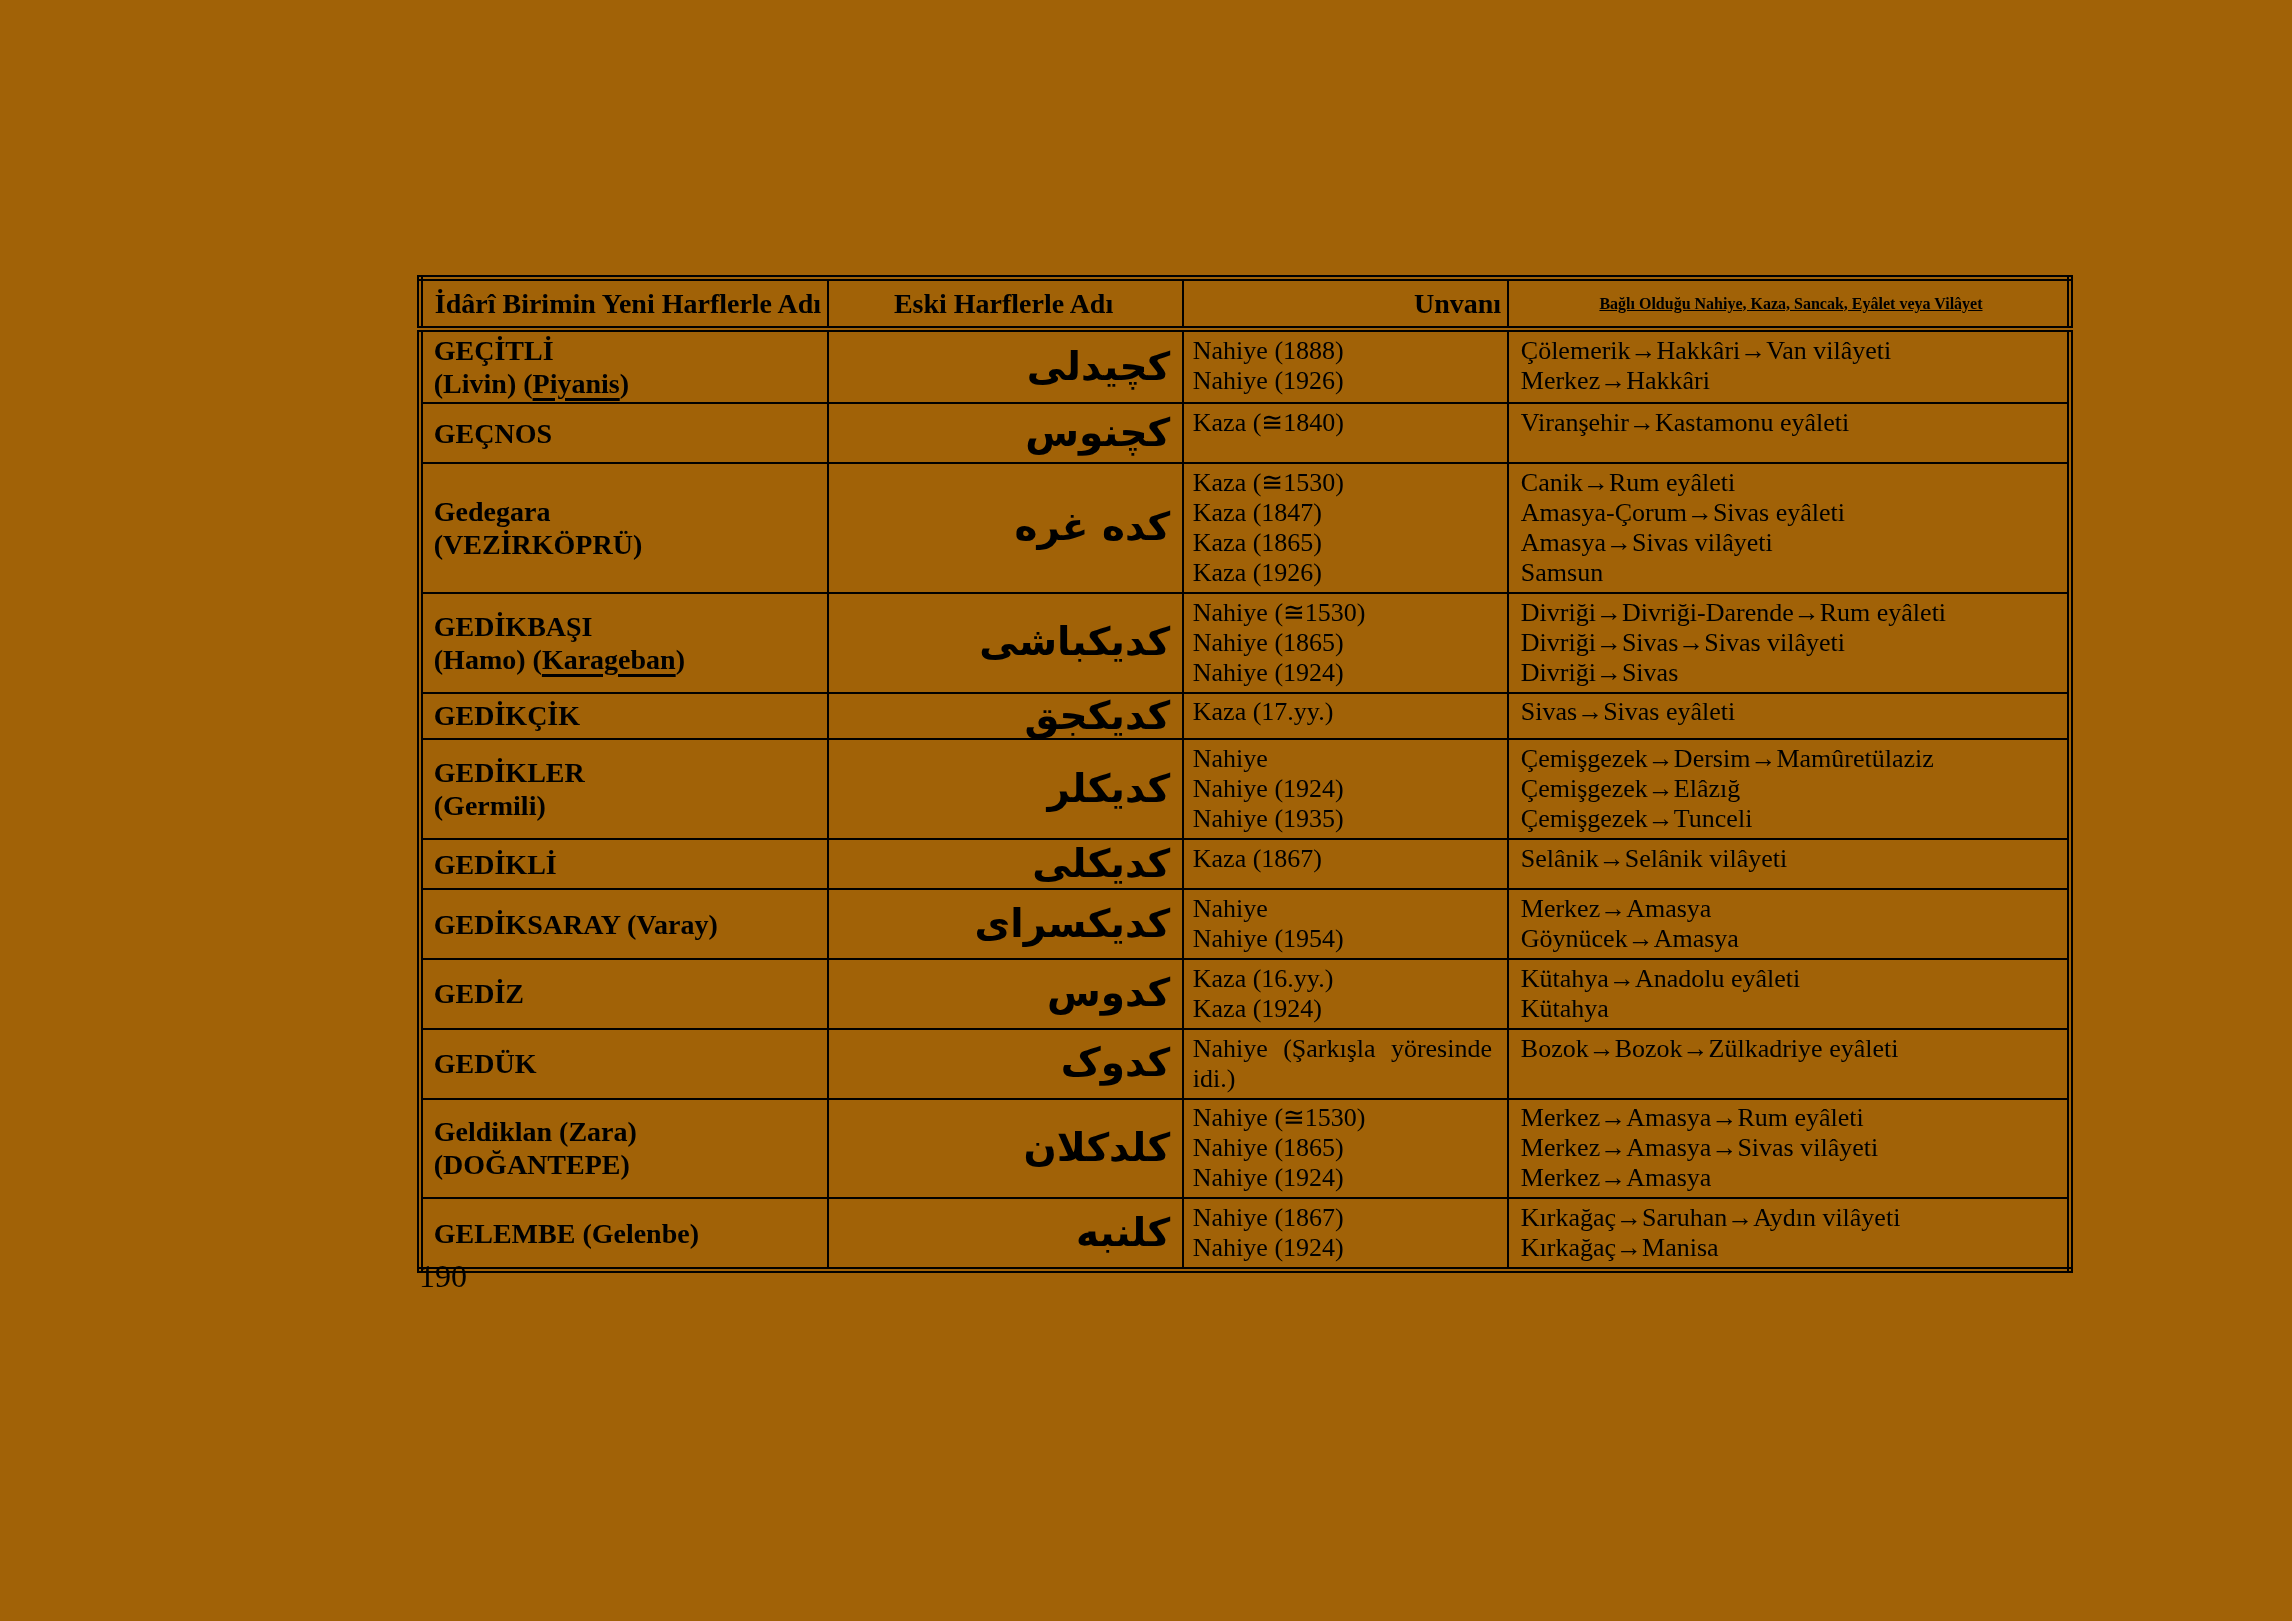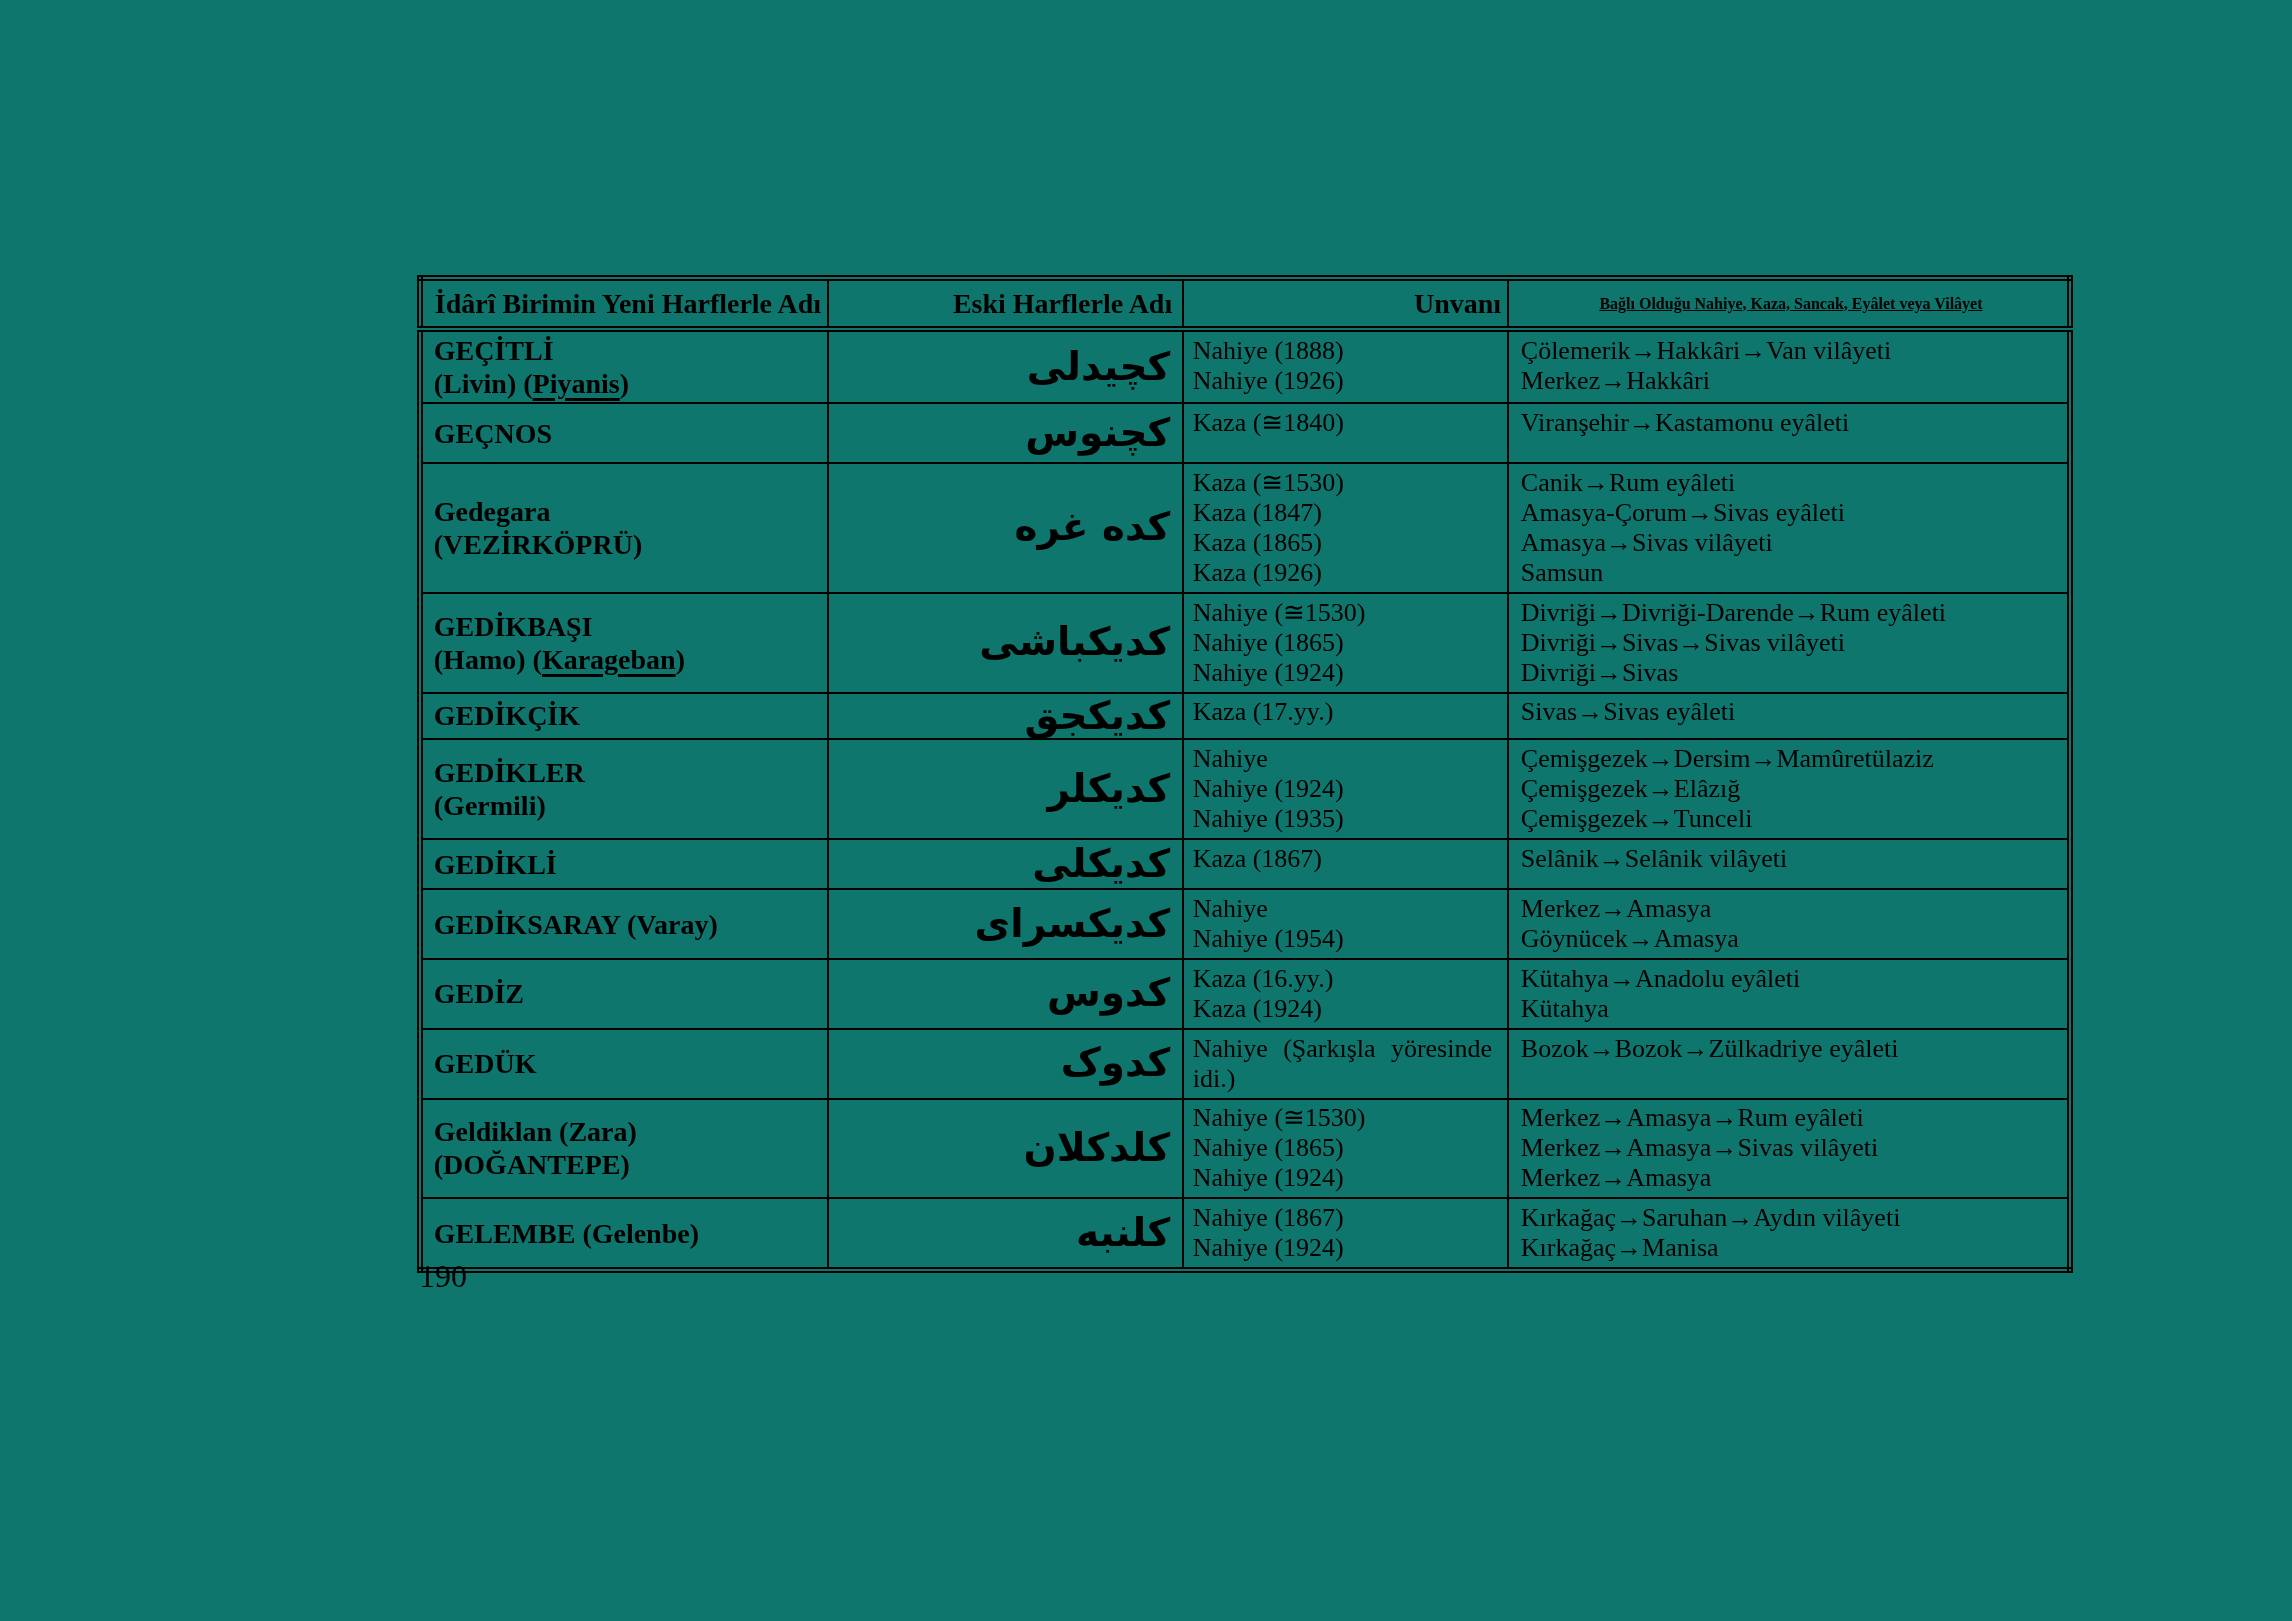--- a/index.html
+++ b/index.html
@@ -3,41 +3,41 @@
 <meta charset="utf-8">
 <style>
   html, body { margin: 0; padding: 0; }
   body {
     width: 2293px; height: 1621px;
     background: #ffffff;
     position: relative;
     font-family: "Liberation Serif", "DejaVu Serif", serif;
     color: #000;
   }
-  .page { position: absolute; left: 0; top: 0; width: 2293px; height: 1621px; background: #0f766e; }
+  .page { position: absolute; left: 0; top: 0; width: 2293px; height: 1621px; background: #a16207; }
 
   .tbl-wrap { position: absolute; left: 417px; top: 275px; }
 
   table.tbl {
     border-collapse: collapse;
     table-layout: fixed;
     width: 1650px;
     border: 6.9px double #000;
   }
   .tbl th, .tbl td { border: 2px solid #000; overflow: hidden; }
 
   .tbl thead th {
     border-bottom: 6.9px double #000;
     height: 45px;
     vertical-align: middle;
     font-weight: bold;
     white-space: nowrap;
   }
   th.h1 { font-size: 28px; text-align: left;  padding: 0 5.9px 0 11.8px; }
-  th.h2 { font-size: 28px; text-align: right; padding: 0 9.8px 0 5.9px; }
+  th.h2 { font-size: 28px; text-align: center; padding: 0 9.8px 0 5.9px; }
   th.h3 { font-size: 28px; text-align: right;  padding: 0 5.9px 0 9.8px; }
   th.h4 { font-size: 16px; text-align: center;  padding: 0 3.9px 0 9.8px; text-decoration: underline; }
 
   td.c1 {
     vertical-align: middle;
     font-weight: bold;
     font-size: 28px;
     line-height: 33px;
     padding: 2px 5.9px 2px 10.8px;
   }

